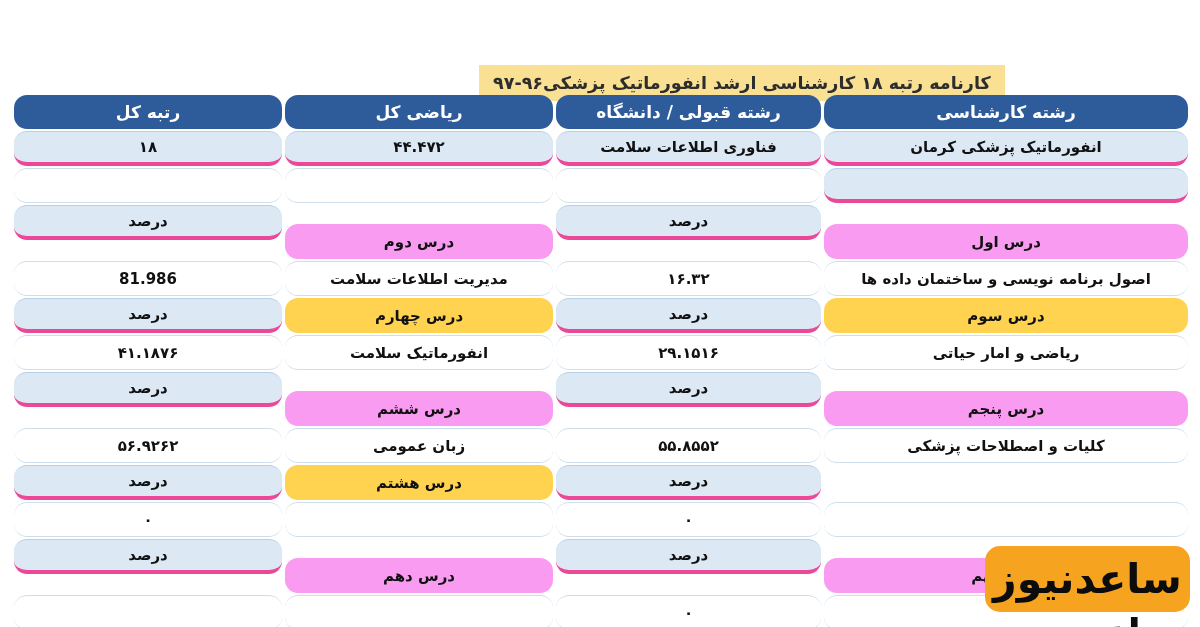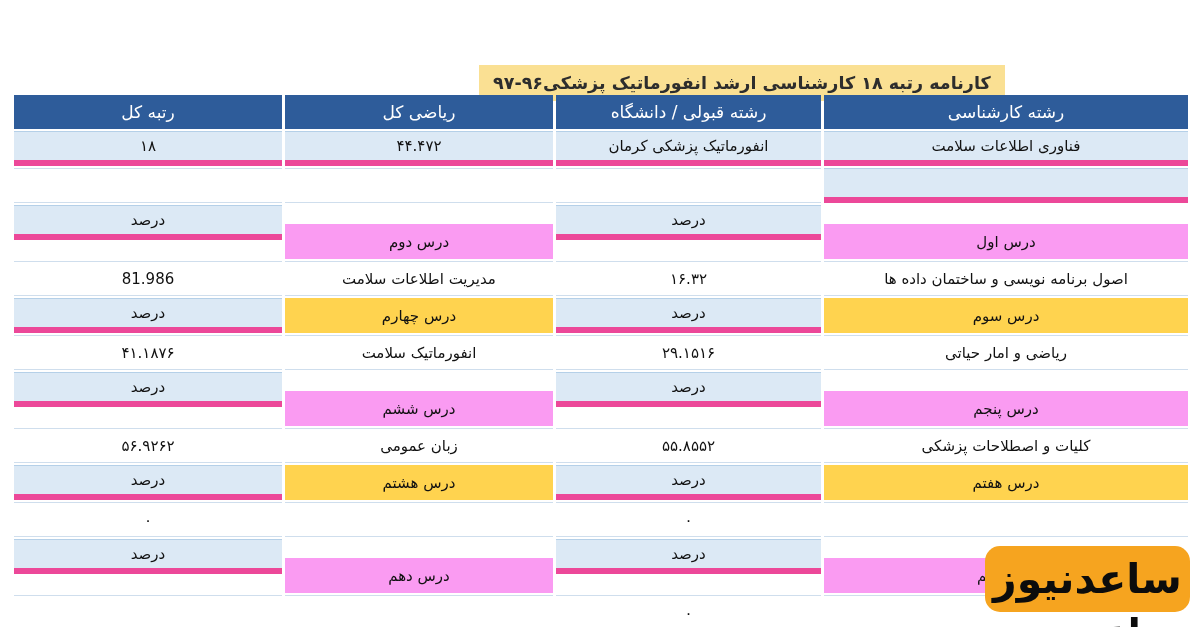--- a/index.html
+++ b/index.html
@@ -48,43 +48,44 @@
     margin-bottom: 2px;
     direction: ltr;
   }
   .cell {
     height: 35px;
     display: flex;
     align-items: center;
     justify-content: center;
     direction: rtl;
     font-size: 15px;
-    font-weight: normal;
+    font-weight: bold;
     color: #111111;
     white-space: nowrap;
     overflow: hidden;
     box-sizing: border-box;
+    border-radius: 13px;
   }
   .row.header .cell {
     height: 34px;
     background: var(--header-blue, #2e5c9a);
     color: #ffffff;
     font-size: 17px;
     border: none;
   }
   .row.partial .cell { height: 14px; }
   .tone-white {
     background: #ffffff;
     border-top: 1px solid #cfdeed;
     border-bottom: 1px solid #cfdeed;
   }
   .tone-blue {
     background: var(--light-blue, #dce9f5);
     border-top: 1px solid #b5d0e8;
-    border-bottom: 6px solid #ec4899;
+    border-bottom: 4px solid #ec4899;
   }
   .tone-pink { background: var(--pink, #fa9bf2); margin-top: 19px; }
   .tone-gold { background: var(--gold, #ffd34f); }
   .row.status .cell { border-bottom: 2px solid #9db0c1; }
   
   .wm-box {
     position: absolute;
     left: 985px;
     top: 546px;
     width: 205px;
@@ -130,22 +131,22 @@
   <div class="table" id="table">
       <div class="row header">
         <div class="cell tone-header">رتبه کل</div>
         <div class="cell tone-header">ریاضی کل</div>
         <div class="cell tone-header">رشته قبولی / دانشگاه</div>
         <div class="cell tone-header">رشته کارشناسی</div>
       </div>
       <div class="row">
         <div class="cell tone-blue">۱۸</div>
         <div class="cell tone-blue">۴۴.۴۷۲</div>
+        <div class="cell tone-blue">فناوری اطلاعات سلامت</div>
         <div class="cell tone-blue">انفورماتیک پزشکی  کرمان</div>
-        <div class="cell tone-blue">فناوری اطلاعات سلامت</div>
       </div>
       <div class="row">
         <div class="cell tone-white"></div>
         <div class="cell tone-white"></div>
         <div class="cell tone-white"></div>
         <div class="cell tone-blue"></div>
       </div>
       <div class="row">
         <div class="cell tone-blue">درصد</div>
         <div class="cell tone-pink">درس دوم</div>
@@ -179,21 +180,20 @@
       <div class="row">
         <div class="cell tone-white">۵۶.۹۲۶۲</div>
         <div class="cell tone-white">زبان  عمومی</div>
         <div class="cell tone-white">۵۵.۸۵۵۲</div>
         <div class="cell tone-white">کلیات  و اصطلاحات  پزشکی</div>
       </div>
       <div class="row">
         <div class="cell tone-blue">درصد</div>
         <div class="cell tone-gold">درس هشتم</div>
         <div class="cell tone-blue">درصد</div>
-        <div class="cell tone-gold">درس هفتم</div>
       </div>
       <div class="row">
         <div class="cell tone-white">۰</div>
         <div class="cell tone-white"></div>
         <div class="cell tone-white">۰</div>
         <div class="cell tone-white"></div>
       </div>
       <div class="row">
         <div class="cell tone-blue">درصد</div>
         <div class="cell tone-pink">درس دهم</div>

